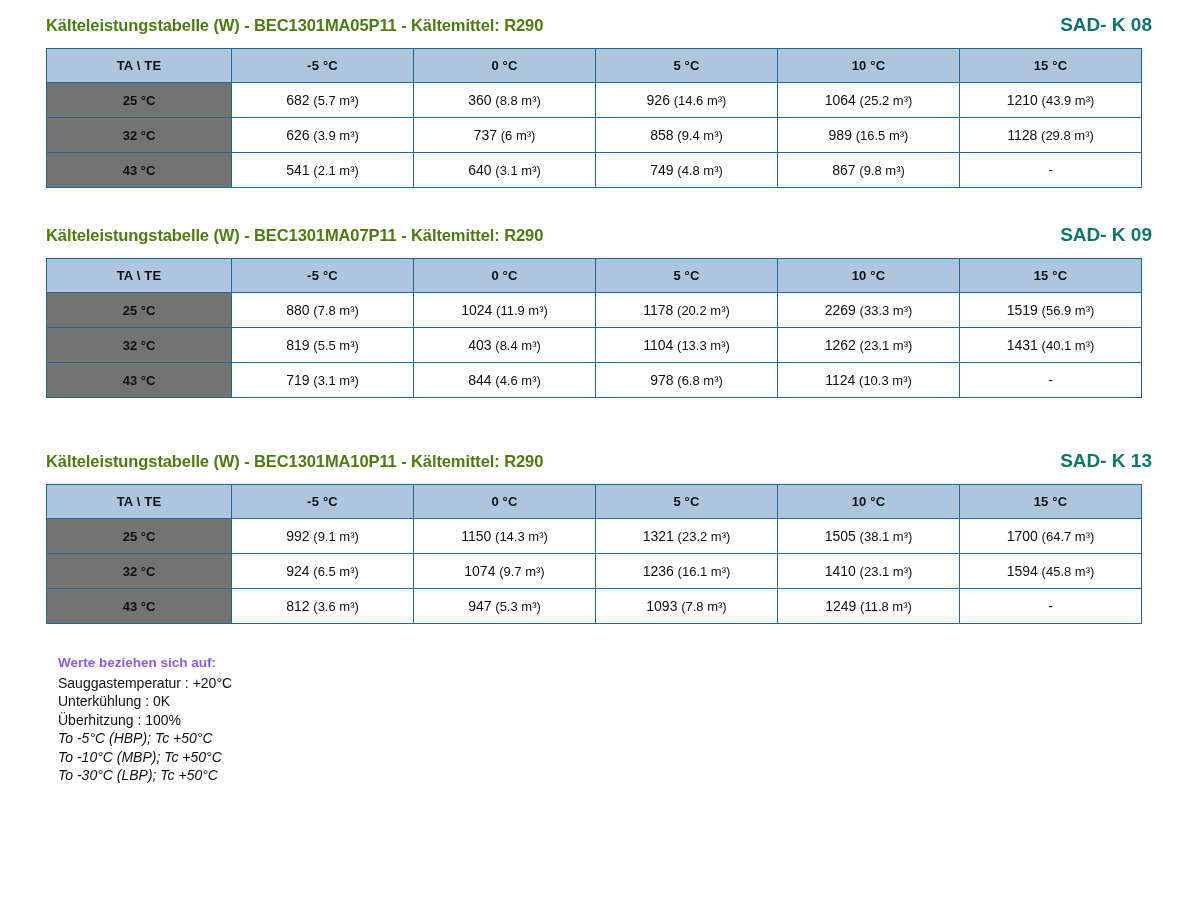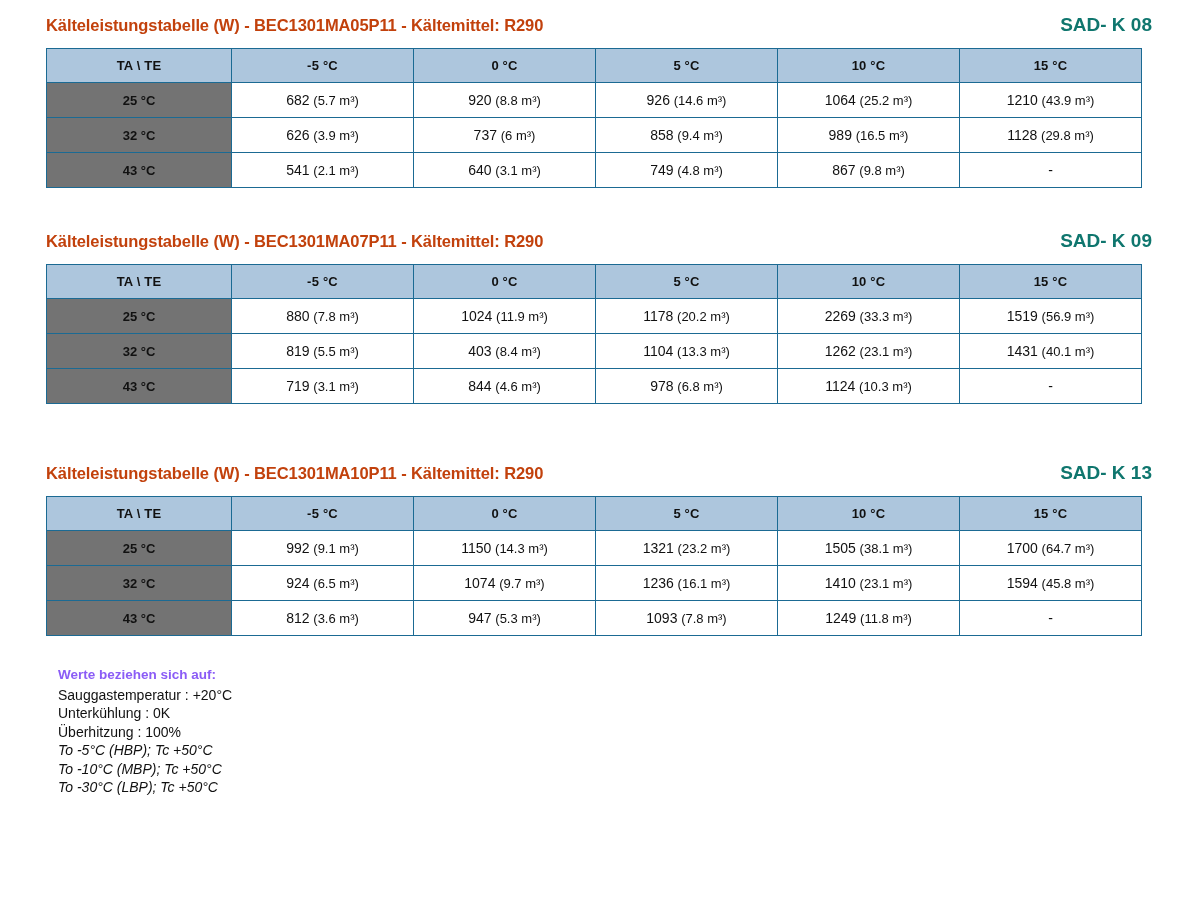--- a/index.html
+++ b/index.html
@@ -28,37 +28,37 @@
   }
   .section-head {
     display: flex;
     align-items: baseline;
     justify-content: space-between;
     padding: 0 2px 0 2px;
   }
   .section-title {
     font-size: 16.5px;
     font-weight: bold;
-    color: #c2410c;
+    color: #4d7c0f;
     letter-spacing: -0.1px;
     white-space: nowrap;
   }
   .section-code {
     font-size: 19px;
     font-weight: bold;
     color: #0f766e;
     white-space: nowrap;
     padding-right: 2px;
   }
 
   
   table.ratings {
     border-collapse: collapse;
     width: 1096px;
-    margin: 12px 0 16px 2px;
+    margin: 12px 0 4px 2px;
     table-layout: fixed;
   }
   table.ratings td, table.ratings th {
     border: 1px solid #1b6a93;
     height: 34px;
     text-align: center;
     vertical-align: middle;
     font-size: 13.5px;
     color: #111111;
     font-weight: normal;
@@ -130,21 +130,21 @@
           <th>0 °C</th>
           <th>5 °C</th>
           <th>10 °C</th>
           <th>15 °C</th>
         </tr>
       </thead>
       <tbody>
         <tr>
           <th class="rowhead">25 °C</th>
           <td><span class="val-main">682</span> <span class="val-sub">(5.7 m³)</span></td>
-          <td><span class="val-main">920</span> <span class="val-sub">(8.8 m³)</span></td>
+          <td><span class="val-main">360</span> <span class="val-sub">(8.8 m³)</span></td>
           <td><span class="val-main">926</span> <span class="val-sub">(14.6 m³)</span></td>
           <td><span class="val-main">1064</span> <span class="val-sub">(25.2 m³)</span></td>
           <td><span class="val-main">1210</span> <span class="val-sub">(43.9 m³)</span></td>
         </tr>
         <tr>
           <th class="rowhead">32 °C</th>
           <td><span class="val-main">626</span> <span class="val-sub">(3.9 m³)</span></td>
           <td><span class="val-main">737</span> <span class="val-sub">(6 m³)</span></td>
           <td><span class="val-main">858</span> <span class="val-sub">(9.4 m³)</span></td>
           <td><span class="val-main">989</span> <span class="val-sub">(16.5 m³)</span></td>

